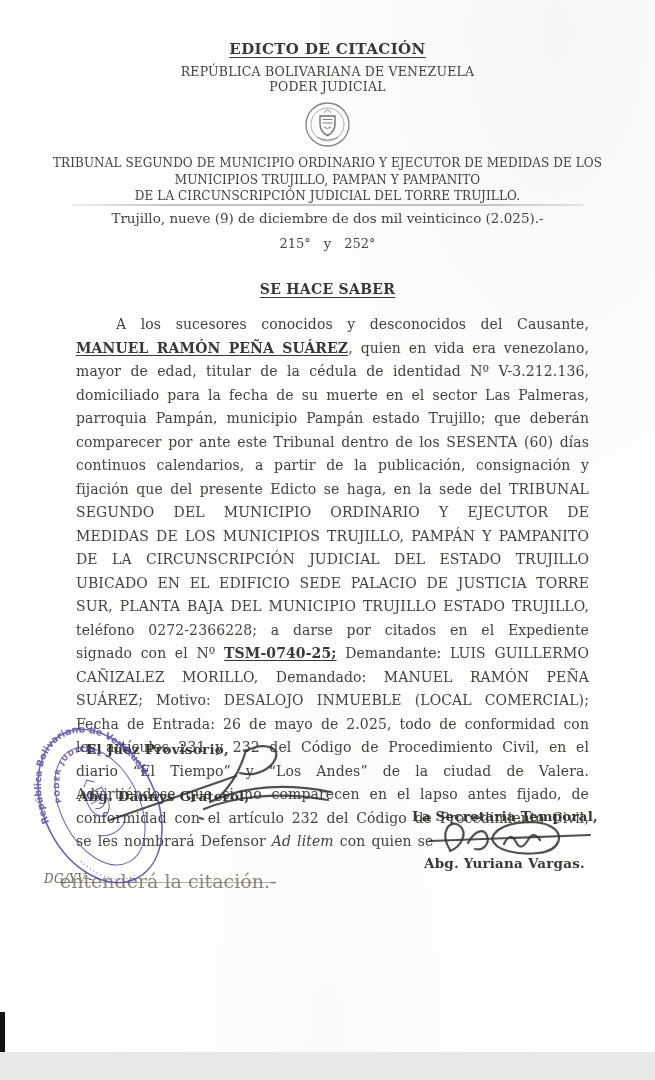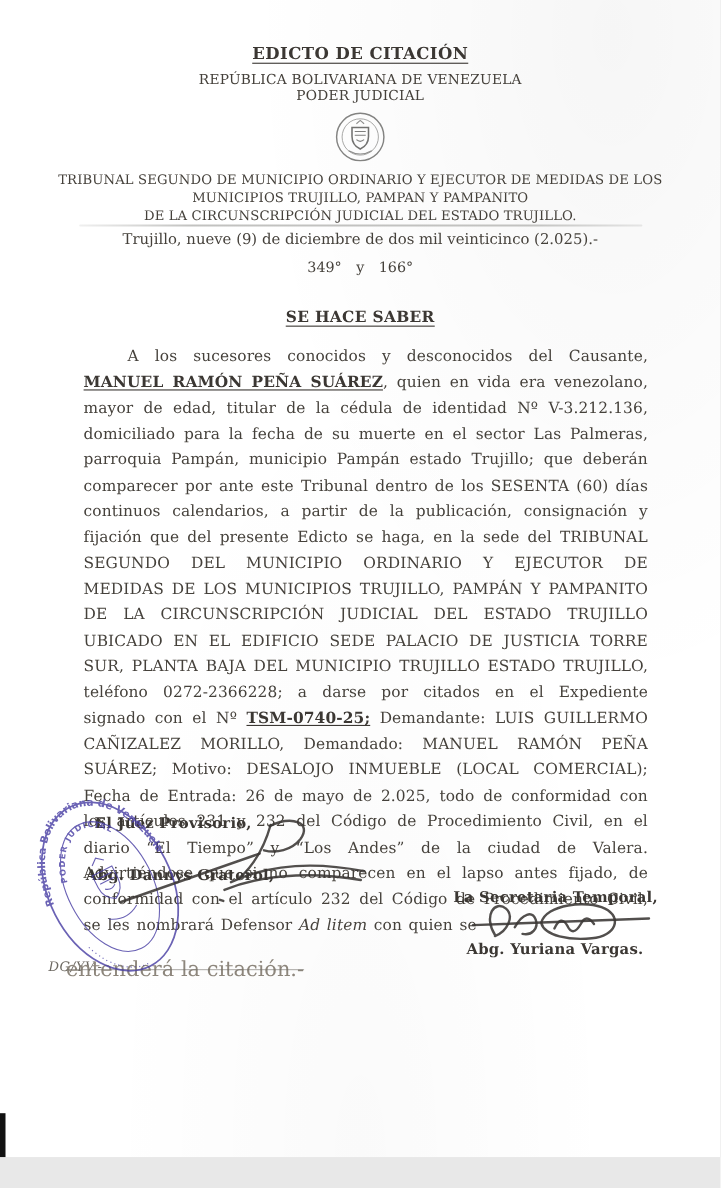--- a/index.html
+++ b/index.html
@@ -87,27 +87,27 @@
       <path d="M16,15 h15 v8 c0,7 -4.5,10 -7.5,11.5 c-3,-1.5 -7.5,-4.5 -7.5,-11.5 z" fill="none" stroke="#5a5a58" stroke-width="1.4"></path>
       <path d="M18.5,18.5 h10 M18.5,22 h10 M20,26 q3.5,3 7,0" fill="none" stroke="#6a6a68" stroke-width="1"></path>
       <path d="M13,36 q10.5,6 21,0" fill="none" stroke="#7a7a78" stroke-width="1"></path>
       <path d="M20,11.5 l3.5,-3 l3.5,3" fill="none" stroke="#7a7a78" stroke-width="1"></path>
     </svg>
   </div>
 
   <div class="abs centered tribunal">
     <div>TRIBUNAL SEGUNDO DE MUNICIPIO ORDINARIO Y EJECUTOR DE MEDIDAS DE LOS</div>
     <div>MUNICIPIOS TRUJILLO, PAMPAN Y PAMPANITO</div>
-    <div>DE LA CIRCUNSCRIPCIÓN JUDICIAL DEL ESTADO TRUJILLO.</div>
+    <div>DE LA CIRCUNSCRIPCIÓN JUDICIAL DEL TORRE TRUJILLO.</div>
   </div>
 
   <div class="abs rule"></div>
 
   <div class="abs centered dateline">Trujillo, nueve (9) de diciembre de dos mil veinticinco (2.025).-</div>
-  <div class="abs centered years">349° y 166°</div>
+  <div class="abs centered years">215° y 252°</div>
 
   <div class="abs centered notice-heading">SE HACE SABER</div>
 
   <div class="abs bodywrap">
     <p class="edict-body"><span class="seg-normal">A los sucesores conocidos y desconocidos del Causante, </span><span class="seg-bold-underline">MANUEL RAMÓN PEÑA SUÁREZ</span><span class="seg-normal">, quien en vida era venezolano, mayor de edad, titular de la cédula de identidad Nº V-3.212.136, domiciliado para la fecha de su muerte en el sector Las Palmeras, parroquia Pampán, municipio Pampán estado Trujillo; que deberán comparecer por ante este Tribunal dentro de los SESENTA (60) días continuos calendarios, a partir de la publicación, consignación y fijación que del presente Edicto se haga, en la sede del TRIBUNAL SEGUNDO DEL MUNICIPIO ORDINARIO Y EJECUTOR DE MEDIDAS DE LOS MUNICIPIOS TRUJILLO, PAMPÁN Y PAMPANITO DE LA CIRCUNSCRIPCIÓN JUDICIAL DEL ESTADO TRUJILLO UBICADO EN EL EDIFICIO SEDE PALACIO DE JUSTICIA TORRE SUR, PLANTA BAJA DEL MUNICIPIO TRUJILLO ESTADO TRUJILLO, teléfono 0272-2366228; a darse por citados en el Expediente signado con el Nº </span><span class="seg-bold-underline">TSM-0740-25;</span><span class="seg-normal"> Demandante: LUIS GUILLERMO CAÑIZALEZ MORILLO, Demandado: MANUEL RAMÓN PEÑA SUÁREZ; Motivo: DESALOJO INMUEBLE (LOCAL COMERCIAL); Fecha de Entrada: 26 de mayo de 2.025, todo de conformidad con los artículos 231 y 232 del Código de Procedimiento Civil, en el diario “El Tiempo” y “Los Andes” de la ciudad de Valera. Advirtiéndose que si no comparecen en el lapso antes fijado, de conformidad con el artículo 232 del Código de Procedimiento Civil, se les nombrará Defensor </span><span class="seg-italic">Ad litem</span><span class="seg-normal"> con quien se</span></p>
     <p class="closing-line">entenderá la citación.-</p>
   </div>
 
   <div class="abs sig-label judge-title">El Juez Provisorio,</div>
 

